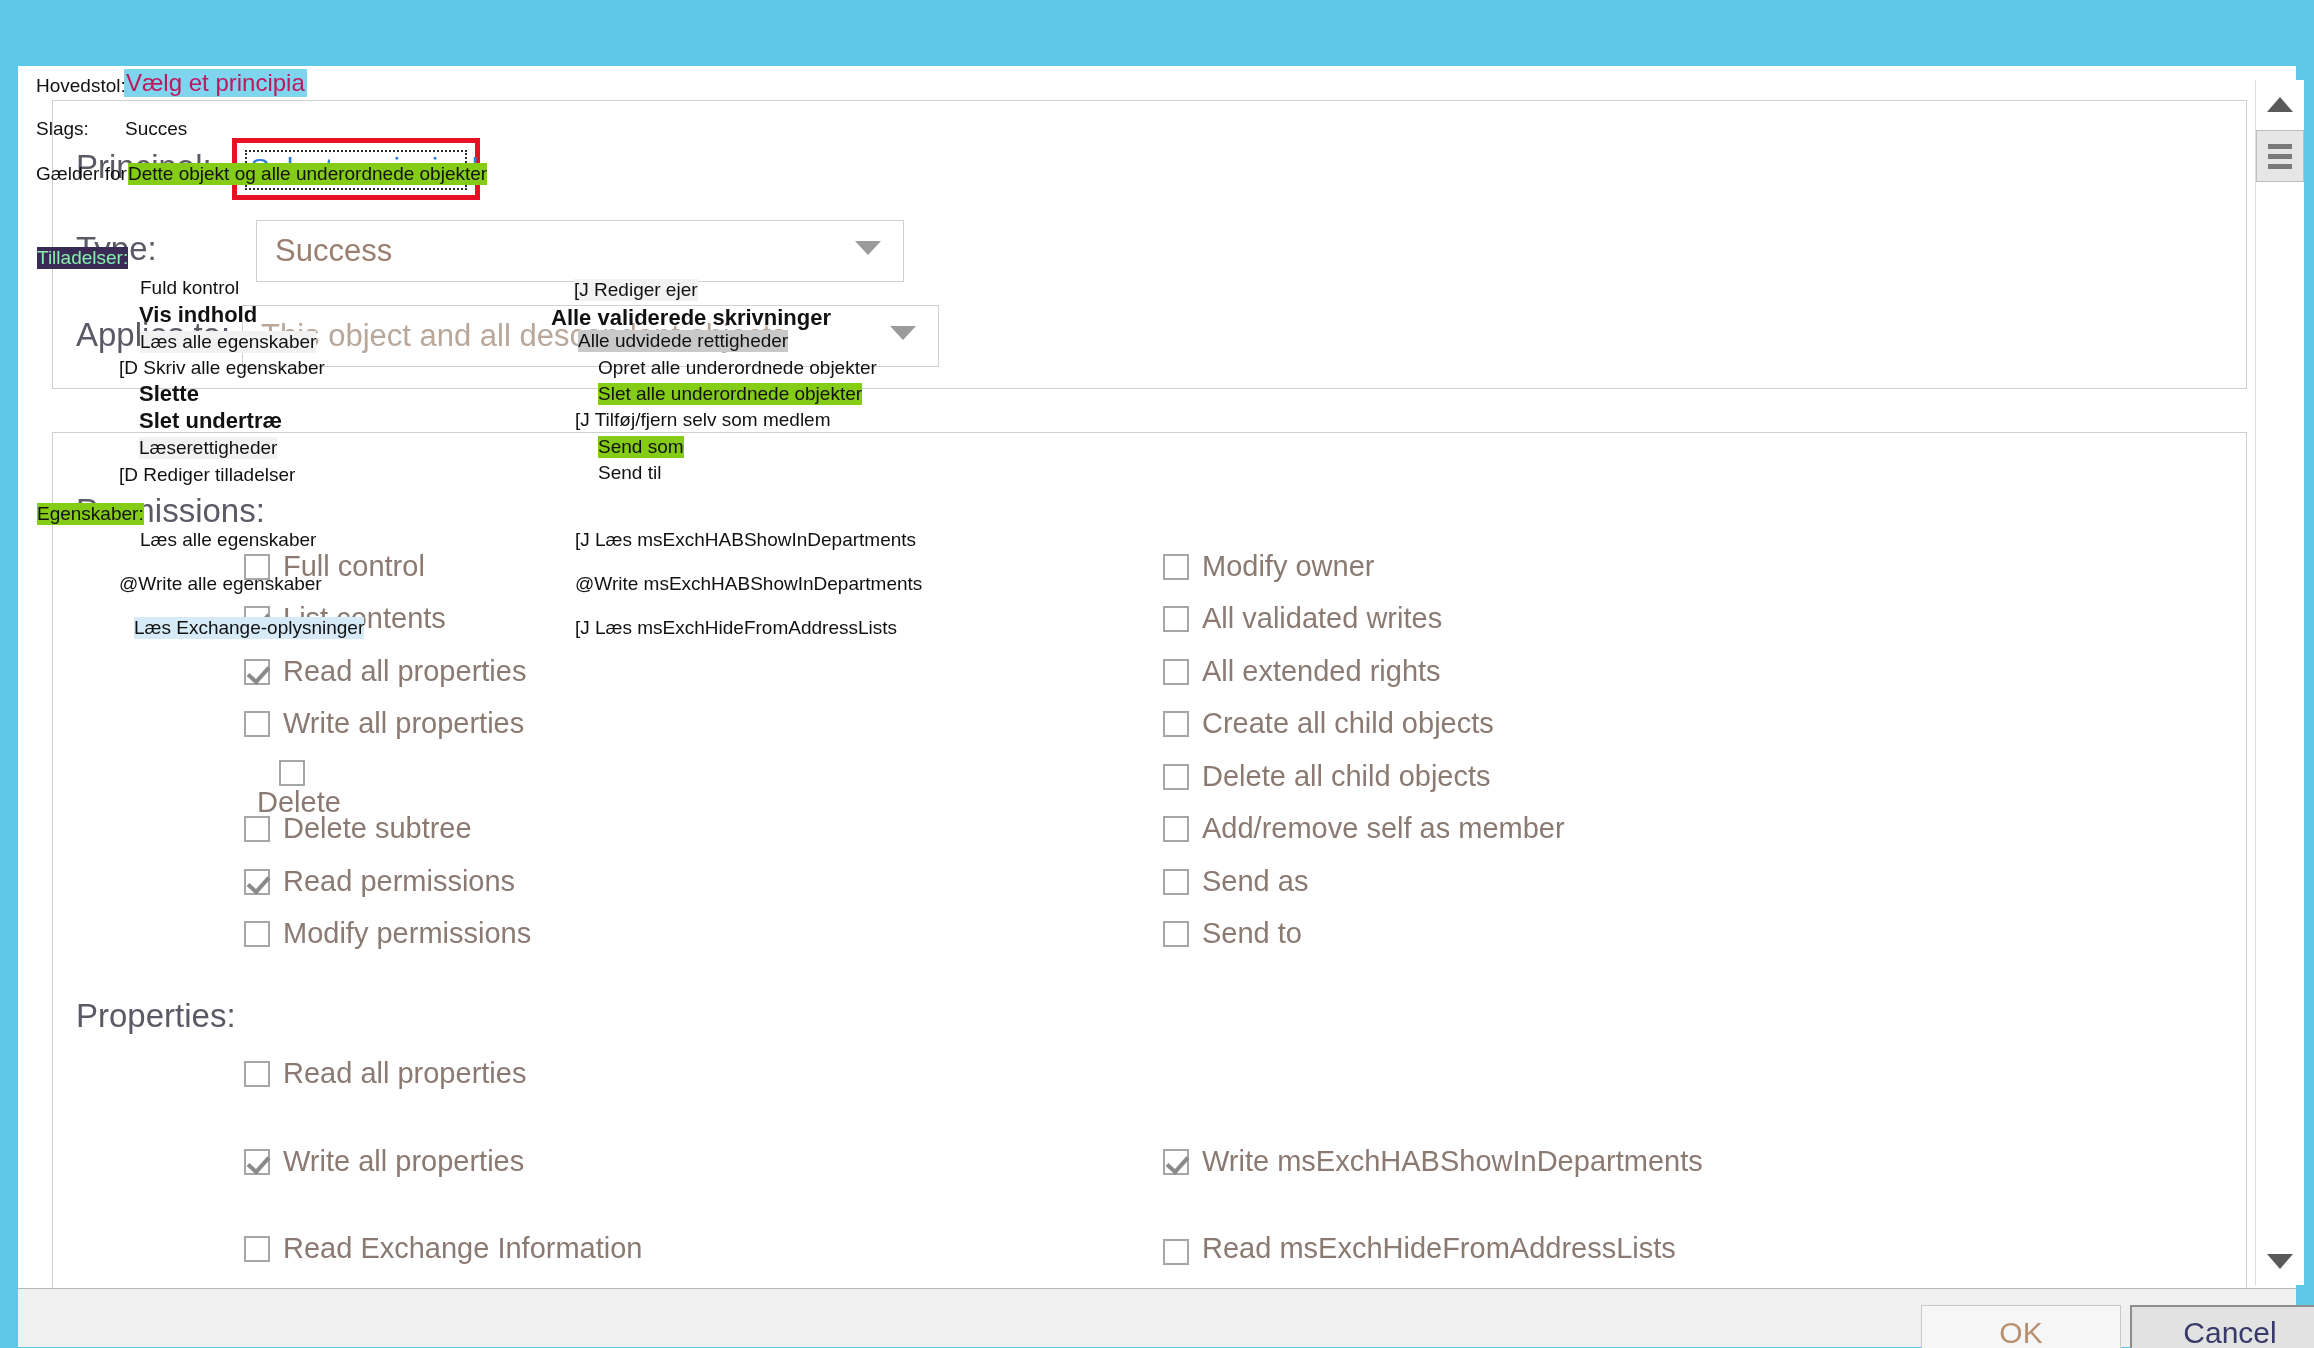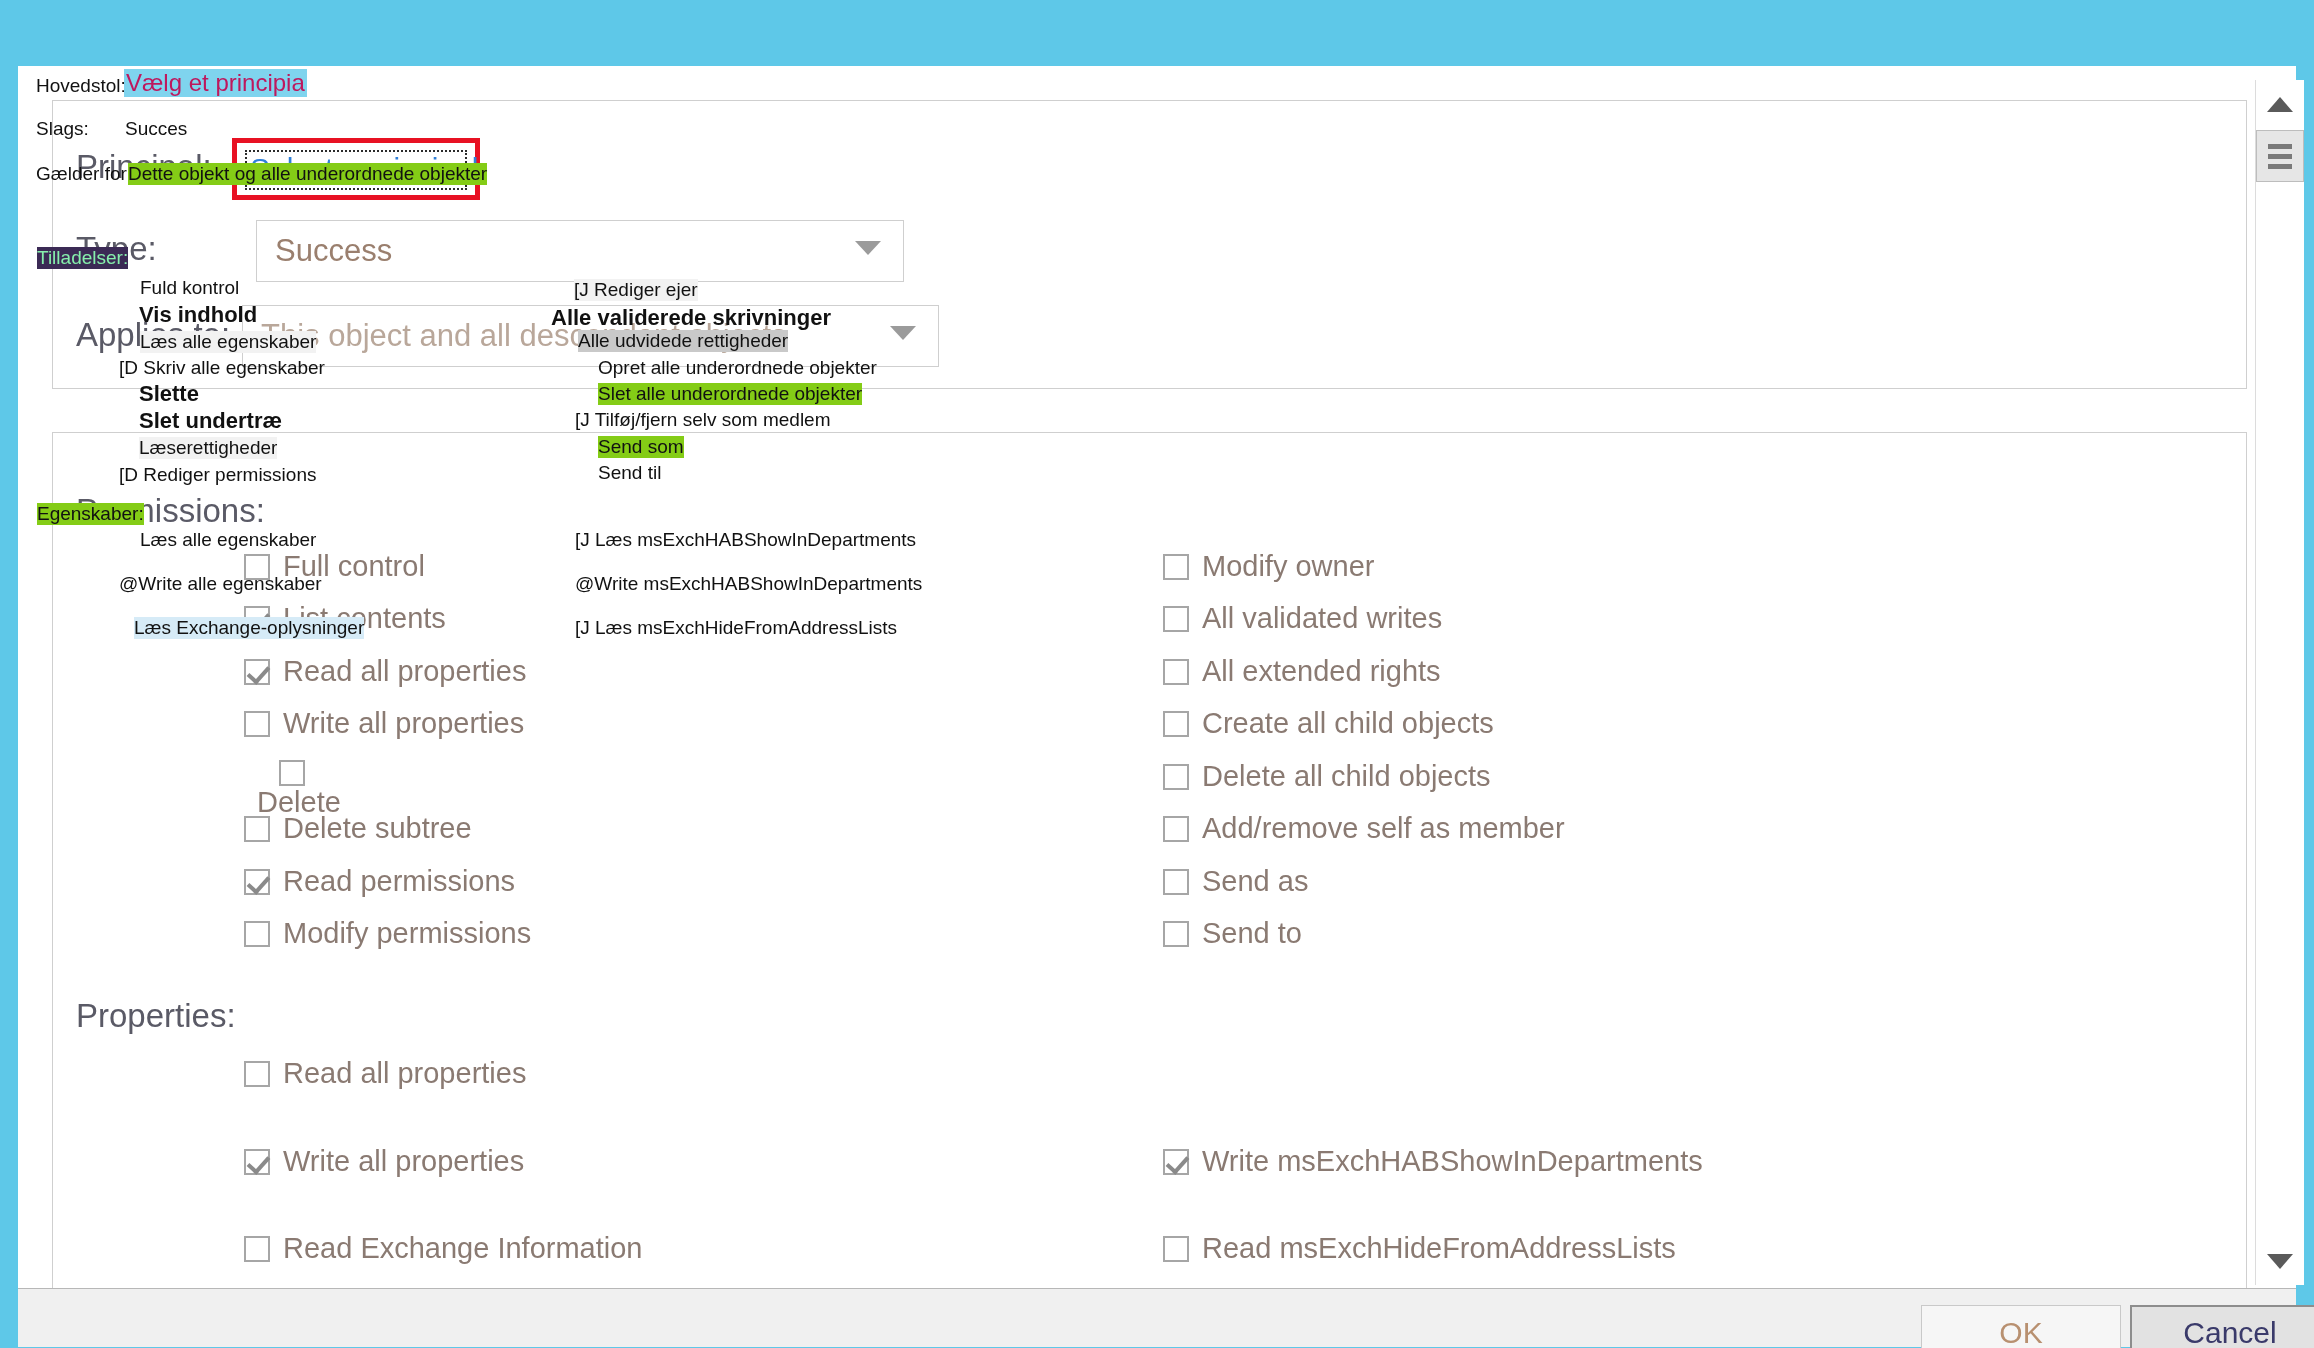--- a/index.html
+++ b/index.html
@@ -219,42 +219,42 @@
   </div>
   <div class="cbrow" style="left:244px;top:1232px;">
     <span class="cbox"></span>
     <span class="cblabel">Read Exchange Information</span>
   </div>
 
   <div class="cbrow" style="left:1163px;top:1145px;">
     <span class="cbox checked"></span>
     <span class="cblabel">Write msExchHABShowInDepartments</span>
   </div>
-  <div class="cbrow" style="left:1163px;top:1232px;">
+  <div class="cbrow" style="left:1163px;top:1232px;align-items:flex-end;">
     <span class="cbox"></span>
     <span class="cblabel">Read msExchHideFromAddressLists</span>
   </div>
 
   <div class="dk" style="left:36px;top:118px;">Slags:</div>
   <div class="dk" style="left:125px;top:118px;">Succes</div>
 
   <div class="dk" style="left:36px;top:163px;">Gælder for</div>
   <div class="dk hl-w" style="left:128px;top:163px;">Dette objekt og alle underordnede objekter</div>
 
   <div class="dk hl-dark" style="left:37px;top:247px;">Tilladelser:</div>
   <div class="dk hl-w" style="left:37px;top:503px;">Egenskaber:</div>
 
   <div class="dk" style="left:140px;top:277px;">Fuld kontrol</div>
   <div class="dk b" style="left:139px;top:302px;">Vis indhold</div>
   <div class="dk hl-l" style="left:140px;top:331px;">Læs alle egenskaber</div>
   <div class="dk" style="left:119px;top:357px;">[D Skriv alle egenskaber</div>
   <div class="dk b" style="left:139px;top:381px;">Slette</div>
   <div class="dk b" style="left:139px;top:408px;">Slet undertræ</div>
   <div class="dk hl-l" style="left:139px;top:437px;">Læserettigheder</div>
-  <div class="dk" style="left:119px;top:464px;">[D Rediger permissions</div>
+  <div class="dk" style="left:119px;top:464px;">[D Rediger tilladelser</div>
 
   <div class="dk hl-l" style="left:574px;top:279px;">[J Rediger ejer</div>
   <div class="dk b" style="left:551px;top:305px;">Alle validerede skrivninger</div>
   <div class="dk hl-g" style="left:578px;top:330px;">Alle udvidede rettigheder</div>
   <div class="dk" style="left:598px;top:357px;">Opret alle underordnede objekter</div>
   <div class="dk hl-w" style="left:598px;top:383px;">Slet alle underordnede objekter</div>
   <div class="dk" style="left:575px;top:409px;">[J Tilføj/fjern selv som medlem</div>
   <div class="dk hl-w" style="left:598px;top:436px;">Send som</div>
   <div class="dk" style="left:598px;top:462px;">Send til</div>
 

